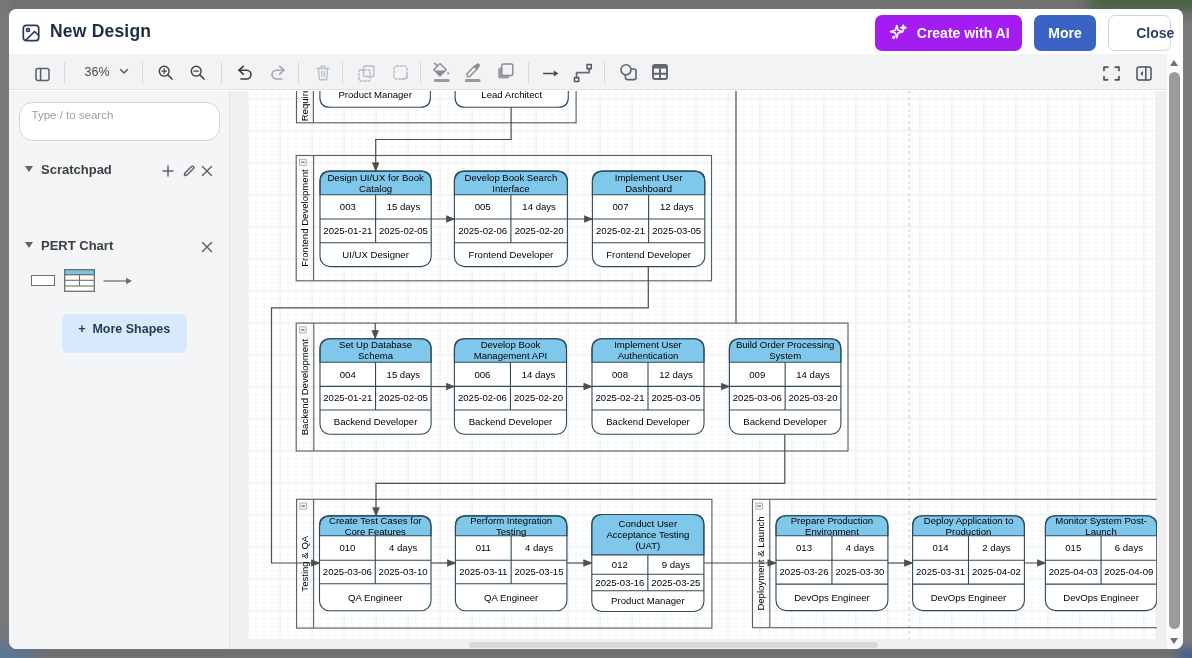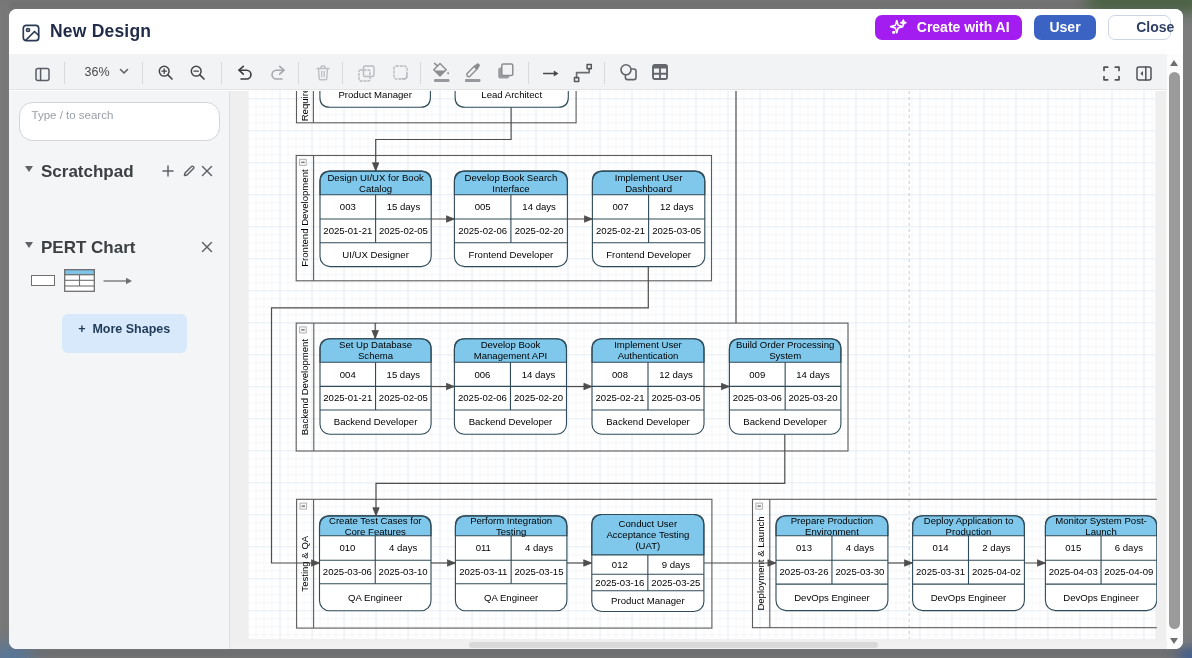--- a/index.html
+++ b/index.html
@@ -6,32 +6,32 @@
 body { position:relative; background:#7c7c7c; }
 .bd1 { position:absolute; left:0; top:0; width:1192px; height:10px; background:#6f6f6f; filter:blur(3px); }
 .bd2 { position:absolute; left:1088px; top:-12px; width:116px; height:24px; background:#47613f; filter:blur(8px); }
 .bd3 { position:absolute; left:0; top:648px; width:1192px; height:10px; background:#6e6f71; filter:blur(2px); }
 .bd5 { position:absolute; left:-14px; top:645px; width:48px; height:26px; background:#54779e; border-radius:50%; filter:blur(9px); }
 .bd6 { position:absolute; left:1178px; top:648px; width:30px; height:18px; background:#3a5c96; border-radius:50%; filter:blur(7px); }
 .bd4 { position:absolute; left:0; top:0; width:10px; height:658px; background:#787878; filter:blur(2px); }
 .dialog { position:absolute; left:9px; top:9px; width:1173.5px; height:639.8px; background:#fff; border-radius:8px; overflow:hidden; }
 .titlebar { position:absolute; left:0; top:0; width:100%; height:45.2px; background:#fff; }
 .title { position:absolute; left:41px; top:12px; font-size:17.5px; font-weight:bold; color:#1f2b48; letter-spacing:0.2px; }
-.btn { position:absolute; top:5.7px; height:25px; border-radius:7px; font-weight:bold; font-size:14px; display:flex; align-items:center; justify-content:center; }
+.btn { position:absolute; top:5.7px; height:36px; border-radius:7px; font-weight:bold; font-size:14px; display:flex; align-items:center; justify-content:center; }
 .btn-ai { left:866.2px; width:147px; background:#a41df0; color:#fff; }
 .btn-save { left:1024.8px; width:62.5px; background:#3a63c4; color:#fff; }
 .btn-close { left:1099px; width:62.5px; background:#fff; border:1px solid #ccd5e3; color:#2f3f63;padding-left:32px; }
 .toolbar { position:absolute; left:0; top:45.2px; width:1157.5px; height:36.3px; background:#f2f3f4; border-bottom:1px solid #e2e3e4; }
 .tsep { position:absolute; top:8px; width:1px; height:22px; background:#d9d9d9; }
 .ticon { position:absolute; top:9.5px; }
 .zoomtxt { position:absolute; left:66px; top:55.8px; width:44px; text-align:center; font-size:12.5px; color:#4a4a4a; }
 .panel { position:absolute; left:0; top:81.5px; width:221px; height:558.3px; background:#f4f5f6; border-right:1px solid #e0e0e0; }
 .search { position:absolute; left:9.5px; top:11.8px; width:201px; height:39px; background:#fff; border:1px solid #d4d4d4; border-radius:13.5px; }
 .search span { position:absolute; left:12px; top:6px; font-size:11.5px; color:#9aa0a6; }
-.ptitle { position:absolute; font-size:17px; font-weight:bold; color:#3c4043; }
+.ptitle { position:absolute; font-size:13px; font-weight:bold; color:#3c4043; }
 .tri { position:absolute; width:0; height:0; border-left:4.5px solid transparent; border-right:4.5px solid transparent; border-top:6px solid #5f6368; }
 .dashbox { position:absolute; left:16.9px; top:102.4px; width:189.6px; height:28.8px; border:1px dashed #c3c3c3; border-radius:9px; }
 .dashbox span { display:block; text-align:center; margin-top:7px; font-size:11.5px; color:#8f8f8f; }
 .moreshapes { position:absolute; left:52.6px; top:223.5px; width:125.2px; height:39px; background:#d7e9fb; border-radius:6px; text-align:center; line-height:30.8px; font-size:12.5px; font-weight:bold; color:#1f3b57; }
 .canvas { position:absolute; left:221px; top:81.5px; width:936.5px; height:550.8px; overflow:hidden; }
 .hscroll { position:absolute; left:221px; top:632.3px; width:936.5px; height:7.5px; background:#f0f0f0; }
 .hthumb { position:absolute; left:239px; top:1.2px; width:409px; height:5.5px; background:#d9d9d9; border-radius:3px; }
 .vscroll { position:absolute; left:1157.5px; top:45.2px; width:16px; height:594.6px; background:#fdfdfd; }
 .vthumb { position:absolute; left:2.4px; top:17.4px; width:11px; height:557px; background:#9b9b9b; border-radius:5.5px; }
 .uarr { position:absolute; left:3.2px; top:6px; width:0; height:0; border-left:4.8px solid transparent; border-right:4.8px solid transparent; border-bottom:6px solid #6f6f6f; }
@@ -50,21 +50,21 @@
       <rect x="1.3" y="1.3" width="15.4" height="15.4" rx="3"></rect>
       <circle cx="6" cy="6" r="1.5"></circle>
       <path d="M16.7 11.5 L12.5 7.5 L4 16"></path>
     </svg>
     <div class="title">New Design</div>
     <div class="btn btn-ai"><svg style="margin-right:8px" width="21" height="21" viewBox="0 0 24 24" fill="none" stroke="#fff" stroke-width="1.8" stroke-linecap="round" stroke-linejoin="round">
           <path d="M10 4 L11.6 9.4 L17 11 L11.6 12.6 L10 18 L8.4 12.6 L3 11 L8.4 9.4 Z"></path>
           <path d="M17.5 3.5 L18.2 5.8 L20.5 6.5 L18.2 7.2 L17.5 9.5 L16.8 7.2 L14.5 6.5 L16.8 5.8 Z"></path>
           <circle cx="6.5" cy="17.5" r="1"></circle>
         </svg>Create with AI</div>
-    <div class="btn btn-save">User</div>
+    <div class="btn btn-save">More</div>
     <div class="btn btn-close">Close</div>
   </div>
   <div class="toolbar">
     <svg class="ticon" style="left:26px;top:12.799999999999997px" width="15" height="15" viewBox="0 0 15 15" fill="none" stroke-linecap="round" stroke-linejoin="round">
         <rect x="1" y="1.5" width="13" height="12" rx="2" stroke="#5a5e66" stroke-width="1.5"></rect>
         <line x1="5.6" y1="1.5" x2="5.6" y2="13.5" stroke="#5a5e66" stroke-width="1.5"></line>
       </svg>
     <div class="tsep" style="left:55px"></div>
     <svg class="ticon" style="left:110px;top:14px" width="10" height="7" viewBox="0 0 10 7" fill="none">
         <path d="M1.5 1.5 L5 5 L8.5 1.5" stroke="#5f6368" stroke-width="1.6" stroke-linecap="round" stroke-linejoin="round"></path>

